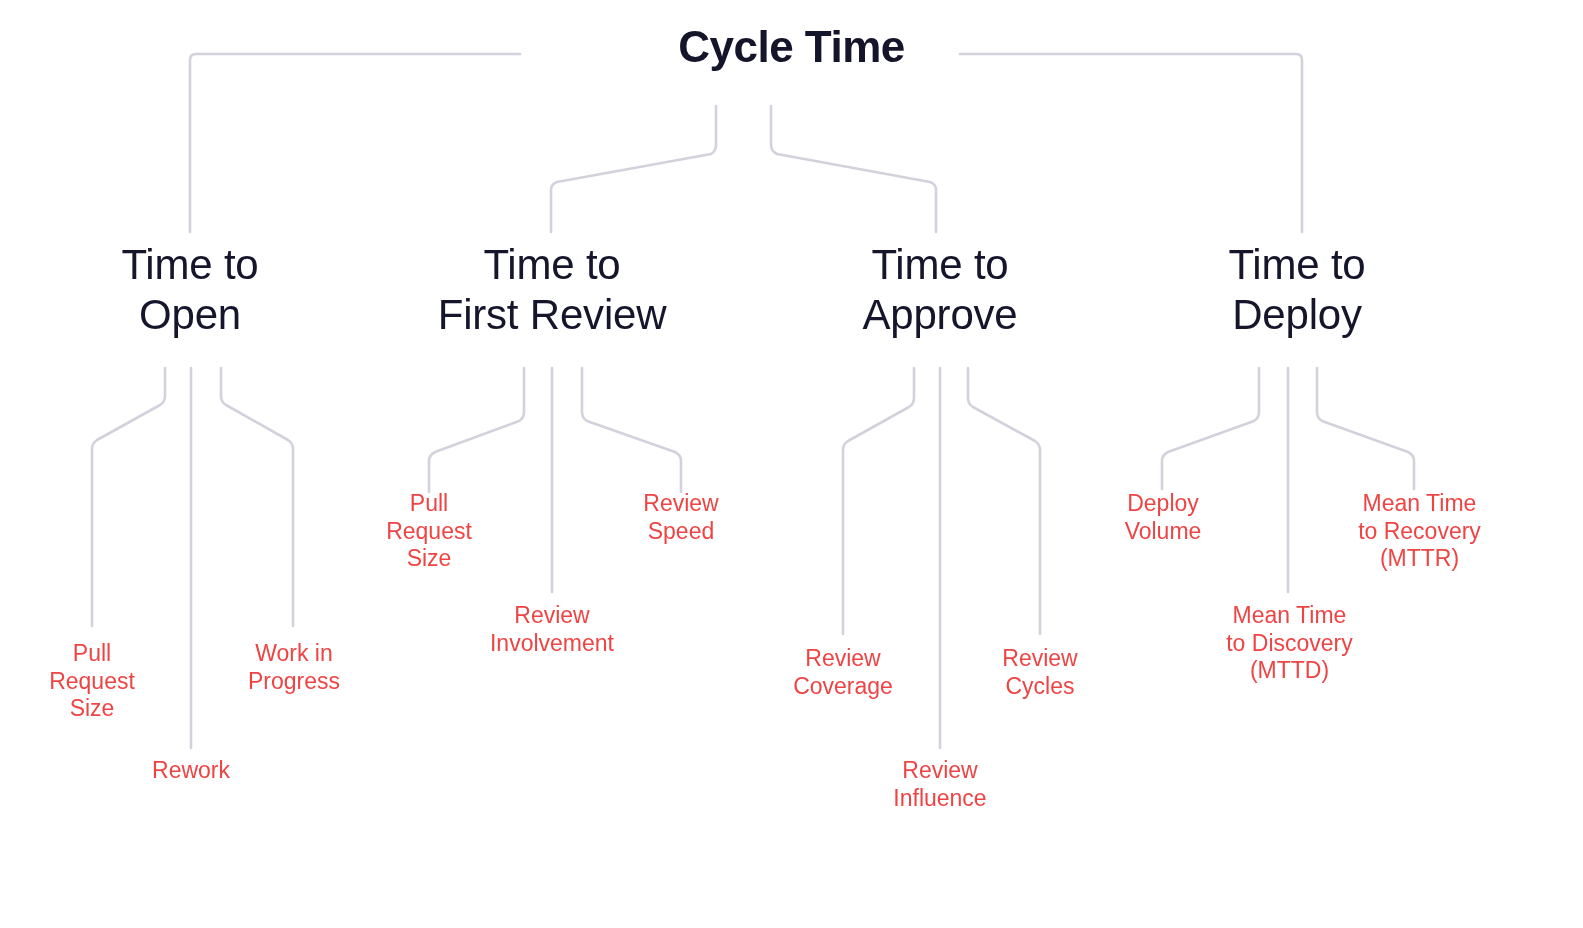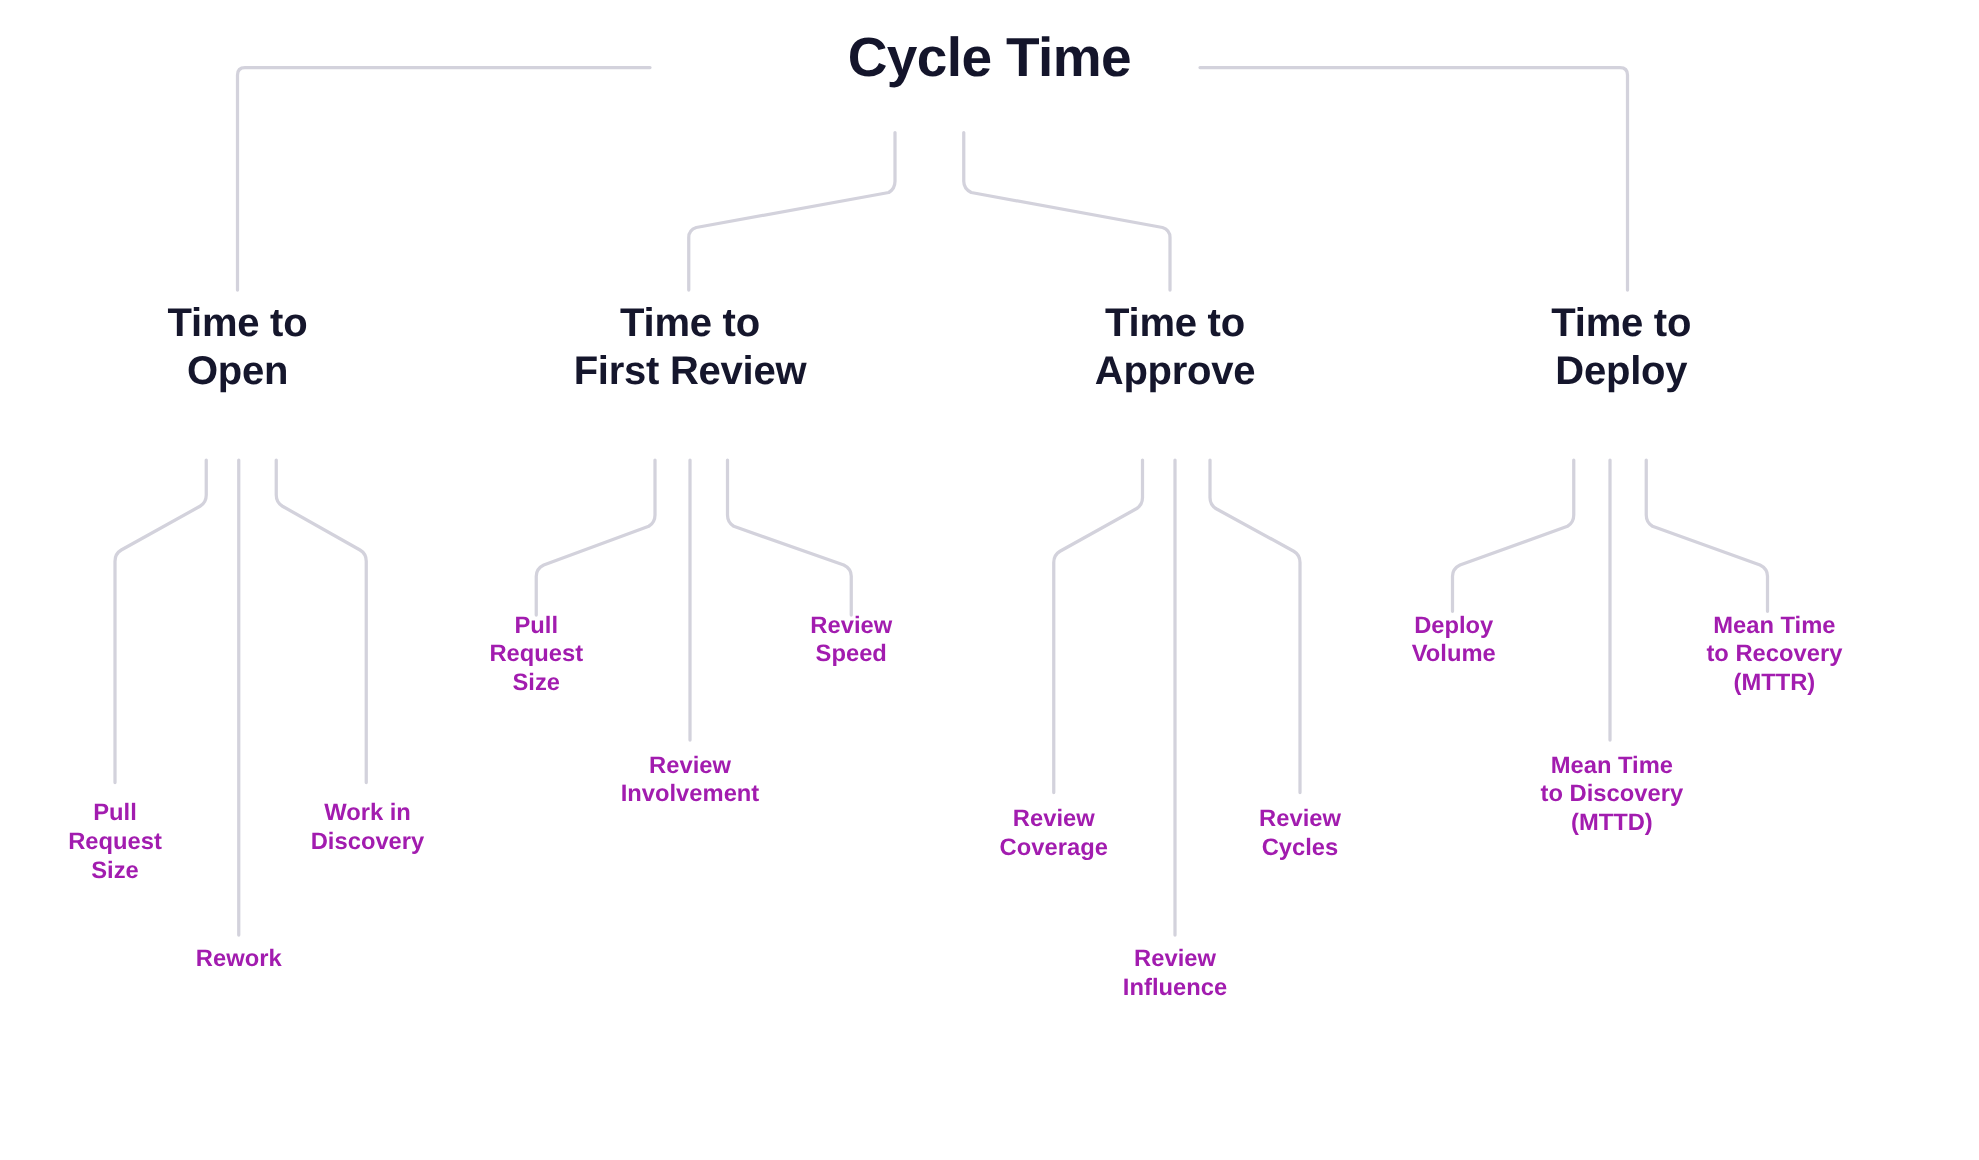--- a/index.html
+++ b/index.html
@@ -44,32 +44,32 @@
     color: #14152b;
     letter-spacing: -0.5px;
     left: 0;
     right: 0;
     top: 22px;
     text-align: center;
   }
 
   
   .group-title {
-    font-size: 32px;
-    font-weight: 700;
+    font-size: 42px;
+    font-weight: 400;
     color: #15162c;
     letter-spacing: -0.2px;
     line-height: 1.18;
   }
 
   
   .leaf-label {
-    font-size: 19px;
-    font-weight: 700;
-    color: #a21caf;
+    font-size: 23px;
+    font-weight: 400;
+    color: #ef4444;
     line-height: 1.2;
     letter-spacing: 0px;
   }
 </style>
 </head>
 <body>
 
 <div id="diagram-root">
 
   <svg id="connectors" viewBox="0 0 1583 928" width="1583" height="928" xmlns="http://www.w3.org/2000/svg">
@@ -106,21 +106,21 @@
   <div class="node group-title" style="left: 40px; width: 300px; top: 240px;">Time to
 Open</div>
 
   <div class="node leaf-label" style="left: 12px; width: 160px; top: 640px;">Pull
 Request
 Size</div>
 
   <div class="node leaf-label" style="left: 111px; width: 160px; top: 757px;">Rework</div>
 
   <div class="node leaf-label" style="left: 208px; width: 172px; top: 640px;">Work in
-Discovery</div>
+Progress</div>
 
   <div class="node group-title" style="left: 362px; width: 380px; top: 240px;">Time to
 First Review</div>
 
   <div class="node leaf-label" style="left: 349px; width: 160px; top: 490px;">Pull
 Request
 Size</div>
 
   <div class="node leaf-label" style="left: 442px; width: 220px; top: 602px;">Review
 Involvement</div>

